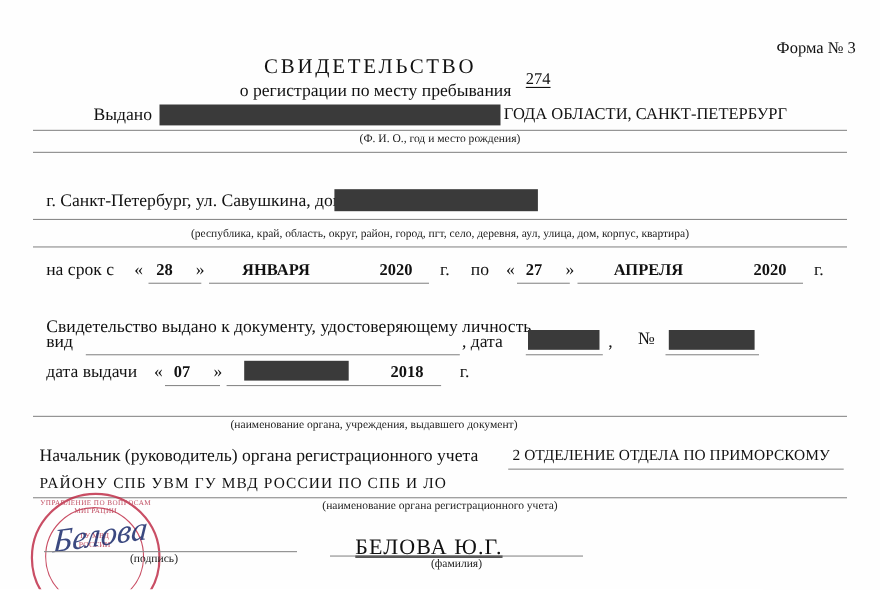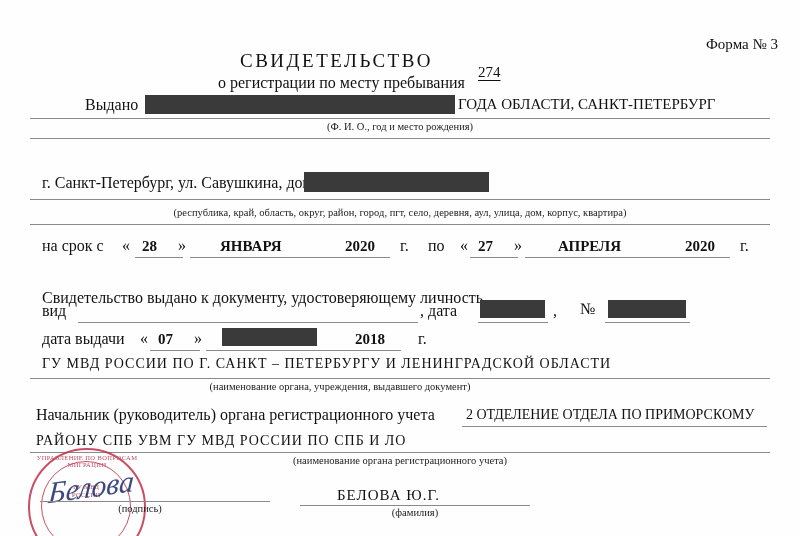--- a/index.html
+++ b/index.html
@@ -187,21 +187,20 @@
   <div class="abs label" style="top:330px; left:42px;">дата выдачи</div>
   <div class="abs label" style="top:330px; left:140px;">«</div>
   <div class="abs bold-val" style="top:331px; left:158px;">07</div>
   <div class="abs label" style="top:330px; left:194px;">»</div>
   <div class="abs redact" style="top:328px; left:222px; width:95px; height:18px;"></div>
   <div class="abs bold-val" style="top:331px; left:355px;">2018</div>
   <div class="abs label" style="top:330px; left:418px;">г.</div>
   <div class="abs rule" style="top:350px; left:150px; width:50px;"></div>
   <div class="abs rule" style="top:350px; left:206px; width:195px;"></div>
 
-  <div class="abs spaced" style="top:356px; left:42px; font-size:14px;">ГУ  МВД  РОССИИ  ПО  Г. САНКТ – ПЕТЕРБУРГУ  И  ЛЕНИНГРАДСКОЙ ОБЛАСТИ</div>
   <div class="abs rule" style="top:378px; left:30px; width:740px;"></div>
   <div class="abs label" style="top:406px; left:36px;">Начальник (руководитель) органа регистрационного учета</div>
 
   <div class="abs small-caption" style="top:381px; left:30px; width:620px;">(наименование органа, учреждения, выдавшего документ)</div>
   <div class="abs" style="top:407px; left:466px; font-size:14px;">2 ОТДЕЛЕНИЕ ОТДЕЛА  ПО ПРИМОРСКОМУ</div>
   <div class="abs rule" style="top:426px; left:462px; width:305px;"></div>
   <div class="abs spaced" style="top:433px; left:36px; font-size:14px;">РАЙОНУ СПБ УВМ  ГУ  МВД  РОССИИ  ПО  СПБ  И  ЛО</div>
   <div class="abs rule" style="top:452px; left:30px; width:740px;"></div>
   <div class="abs small-caption" style="top:455px; left:30px; width:740px;">(наименование органа регистрационного учета)</div>
 
@@ -211,17 +210,17 @@
       <div class="stamp-text-top">УПРАВЛЕНИЕ ПО ВОПРОСАМ МИГРАЦИИ</div>
       <div class="stamp-core">ГУ МВД РОССИИ</div>
 
     </div>
   </div>
 
   <div class="abs signature" style="top:470px; left:48px;">Белова</div>
   <div class="abs rule" style="top:501px; left:40px; width:230px;"></div>
   <div class="abs small-caption" style="top:503px; left:80px; width:120px;">(подпись)</div>
 
-  <div class="abs" style="top:487px; left:337px; font-size:15px; letter-spacing:1px;">БЕЛОВА Ю.Г.</div>
+  <div class="abs" style="top:487px; left:323px; font-size:20px; letter-spacing:1px;text-decoration:underline;">БЕЛОВА Ю.Г.</div>
   <div class="abs rule" style="top:505px; left:300px; width:230px;"></div>
   <div class="abs small-caption" style="top:507px; left:345px; width:140px;">(фамилия)</div>
 
 </div>
 
 </body></html>

